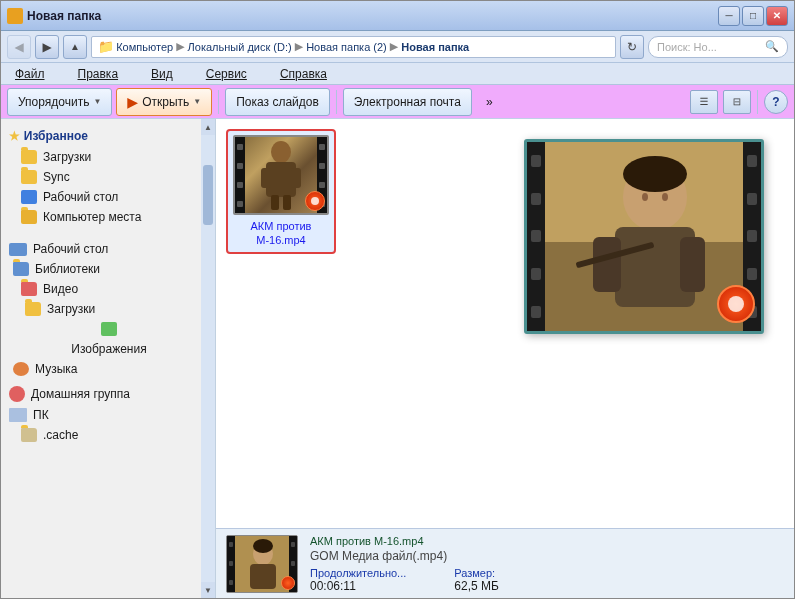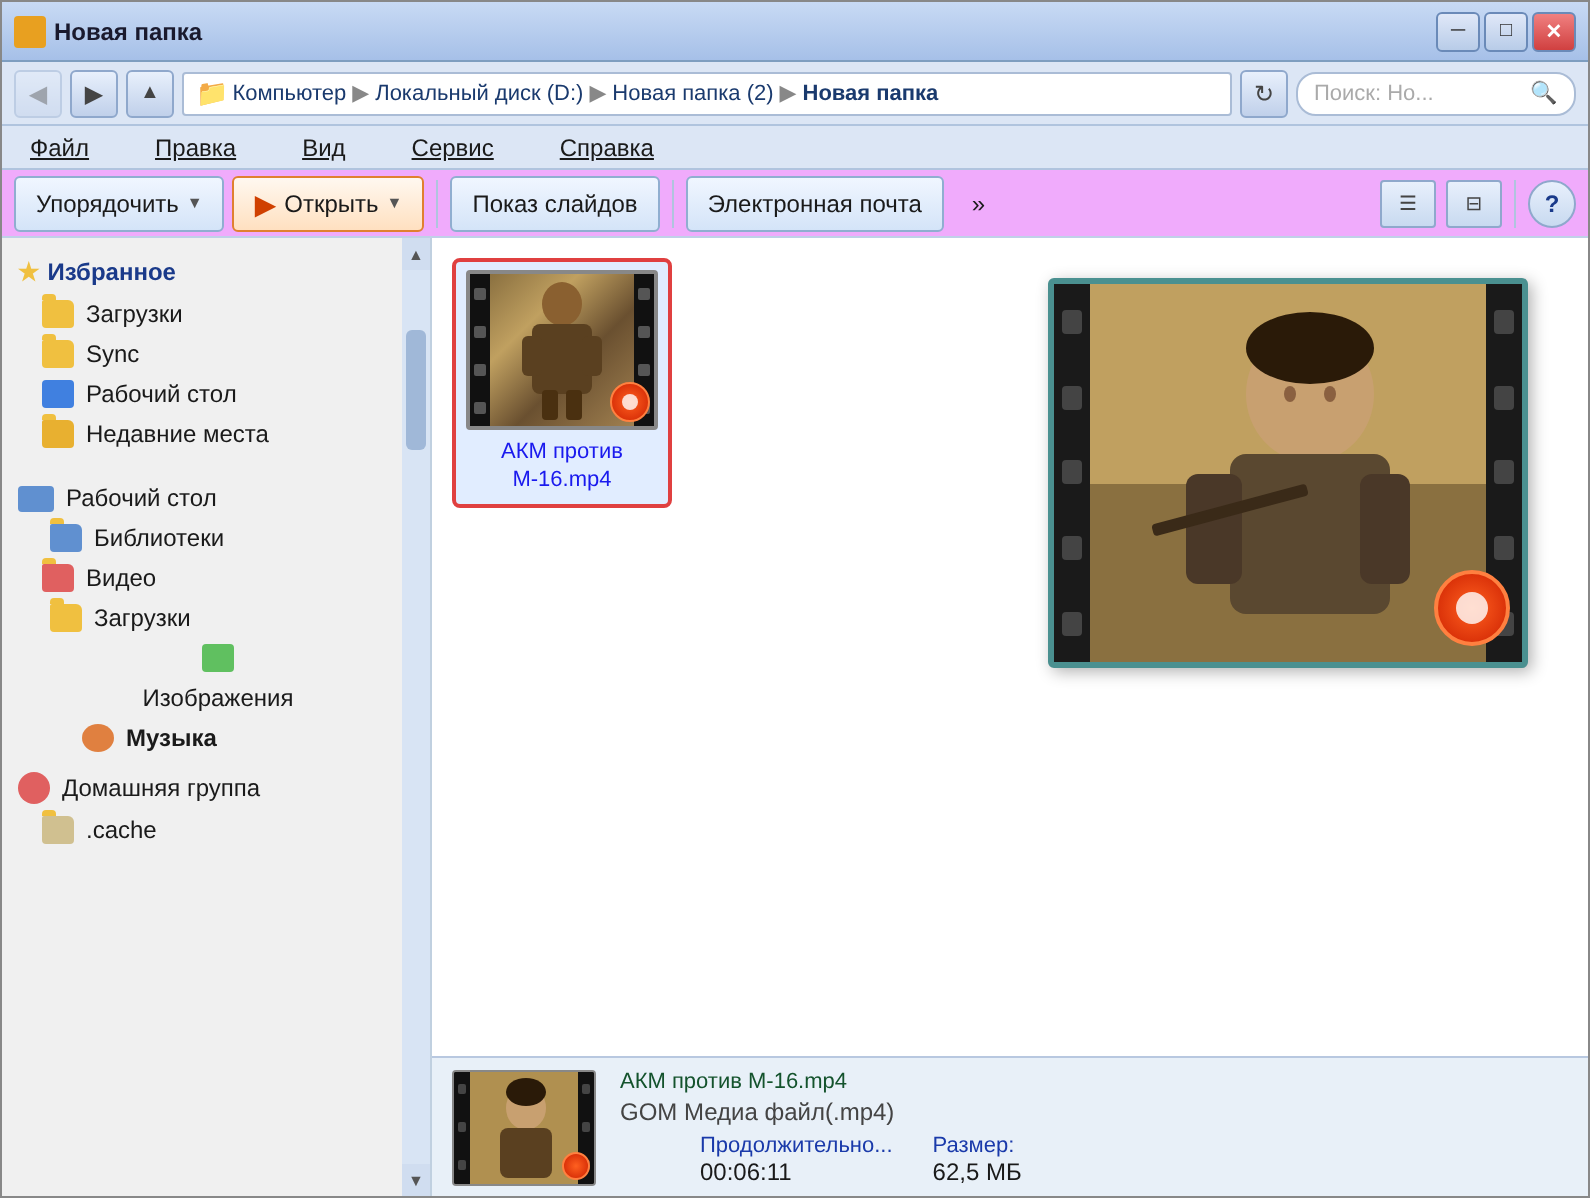--- a/index.html
+++ b/index.html
@@ -458,23 +458,22 @@
       font-size: 11px;
       color: #14532d;
       font-weight: normal;
     }
     .status-filetype {
       font-size: 12px;
       color: #444;
     }
     .status-meta {
       display: flex;
-      gap: 20px;
+      gap: 48px;
       margin-top: 2px;
-      margin-left: 40px;
     }
     .status-meta-item {
       display: flex; flex-direction: column;
     }
     .status-meta-label {
       font-size: 11px;
       color: #1a3aaa;
     }
     .status-meta-value {
       font-size: 12px;
@@ -614,59 +613,63 @@
           <div class="sidebar-item">
             <div class="folder-icon" style="background:#f0c040;"></div>
             <span>Sync</span>
           </div>
           <div class="sidebar-item">
             <div class="desktop-icon"></div>
             <span>Рабочий стол</span>
           </div>
           <div class="sidebar-item">
             <div class="folder-icon" style="background:#e8b030;"></div>
-            <span>Недавние места</span>
+            <span>Компьютер места</span>
           </div>
         </div>
 
         <div class="sidebar-divider"></div>
 
         <div class="sidebar-item" style="padding-left:8px;">
           <div class="computer-icon"></div>
           <span>Рабочий стол</span>
         </div>
 
         <div class="section-group">
-          <div class="sidebar-item" style="padding-left:12px;margin-left:12px;">
+          <div class="sidebar-item" style="padding-left:12px;">
             <div class="folder-icon" style="background:#6090d0;"></div>
             <span>Библиотеки</span>
           </div>
           <div class="sidebar-item" style="">
             <div class="folder-icon" style="background:#e06060;"></div>
             <span>Видео</span>
           </div>
           <div class="sidebar-item" style="padding-left:24px;">
             <div class="folder-icon"></div>
             <span>Загрузки</span>
           </div>
           <div class="sidebar-item" style="padding-left:24px;flex-direction:column;">
             <div class="img-icon"></div>
             <span>Изображения</span>
           </div>
-          <div class="sidebar-item" style="padding-left:40px;font-weight:bold;">
+          <div class="sidebar-item" style="padding-left:12px;">
             <div class="music-icon"></div>
             <span>Музыка</span>
           </div>
         </div>
 
         <div class="sidebar-item" style="padding-left:8px;">
           <div class="homegroup-icon"></div>
           <span>Домашняя группа</span>
         </div>
 
+        <div class="sidebar-item" style="padding-left:8px;">
+          <div class="pc-icon"></div>
+          <span>ПК</span>
+        </div>
 
         <div class="sidebar-item" style="padding-left:20px;">
           <div class="folder-icon" style="background:#d0c090;"></div>
           <span>.cache</span>
         </div>
 
       </div>
       <div class="sidebar-scrollbar">
         <div class="scrollbar-arrow">▲</div>
         <div class="scrollbar-track">

